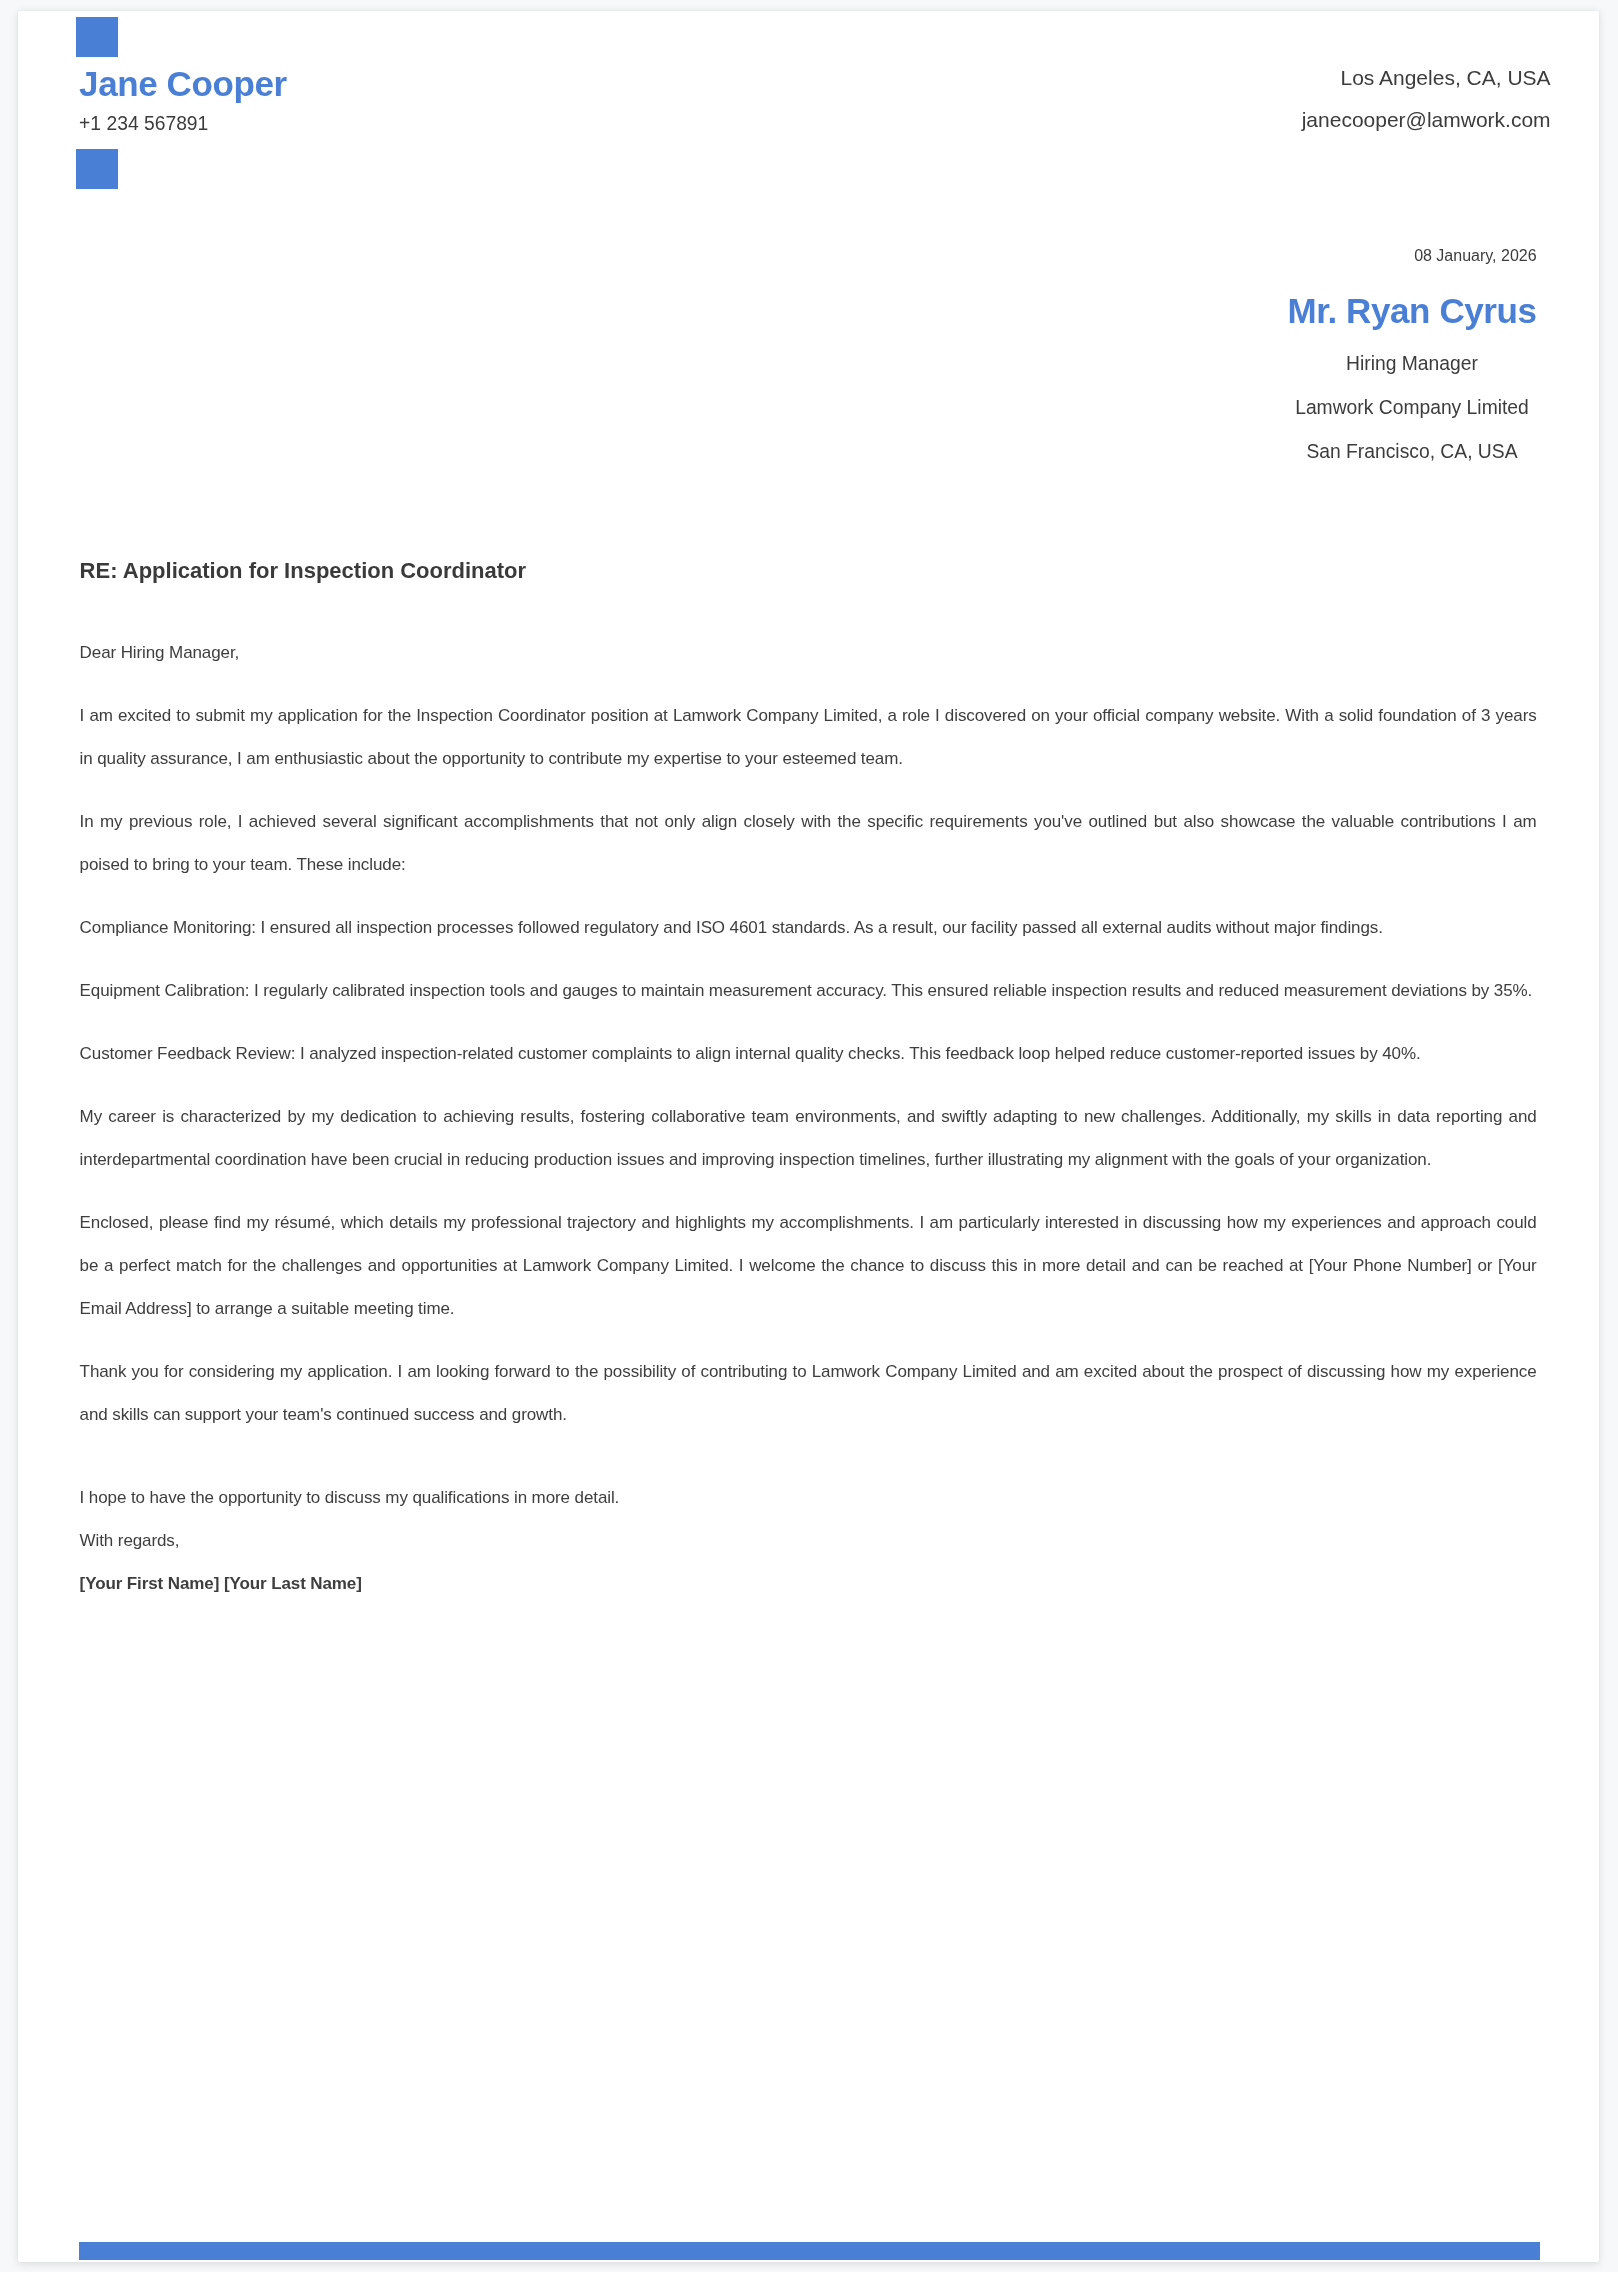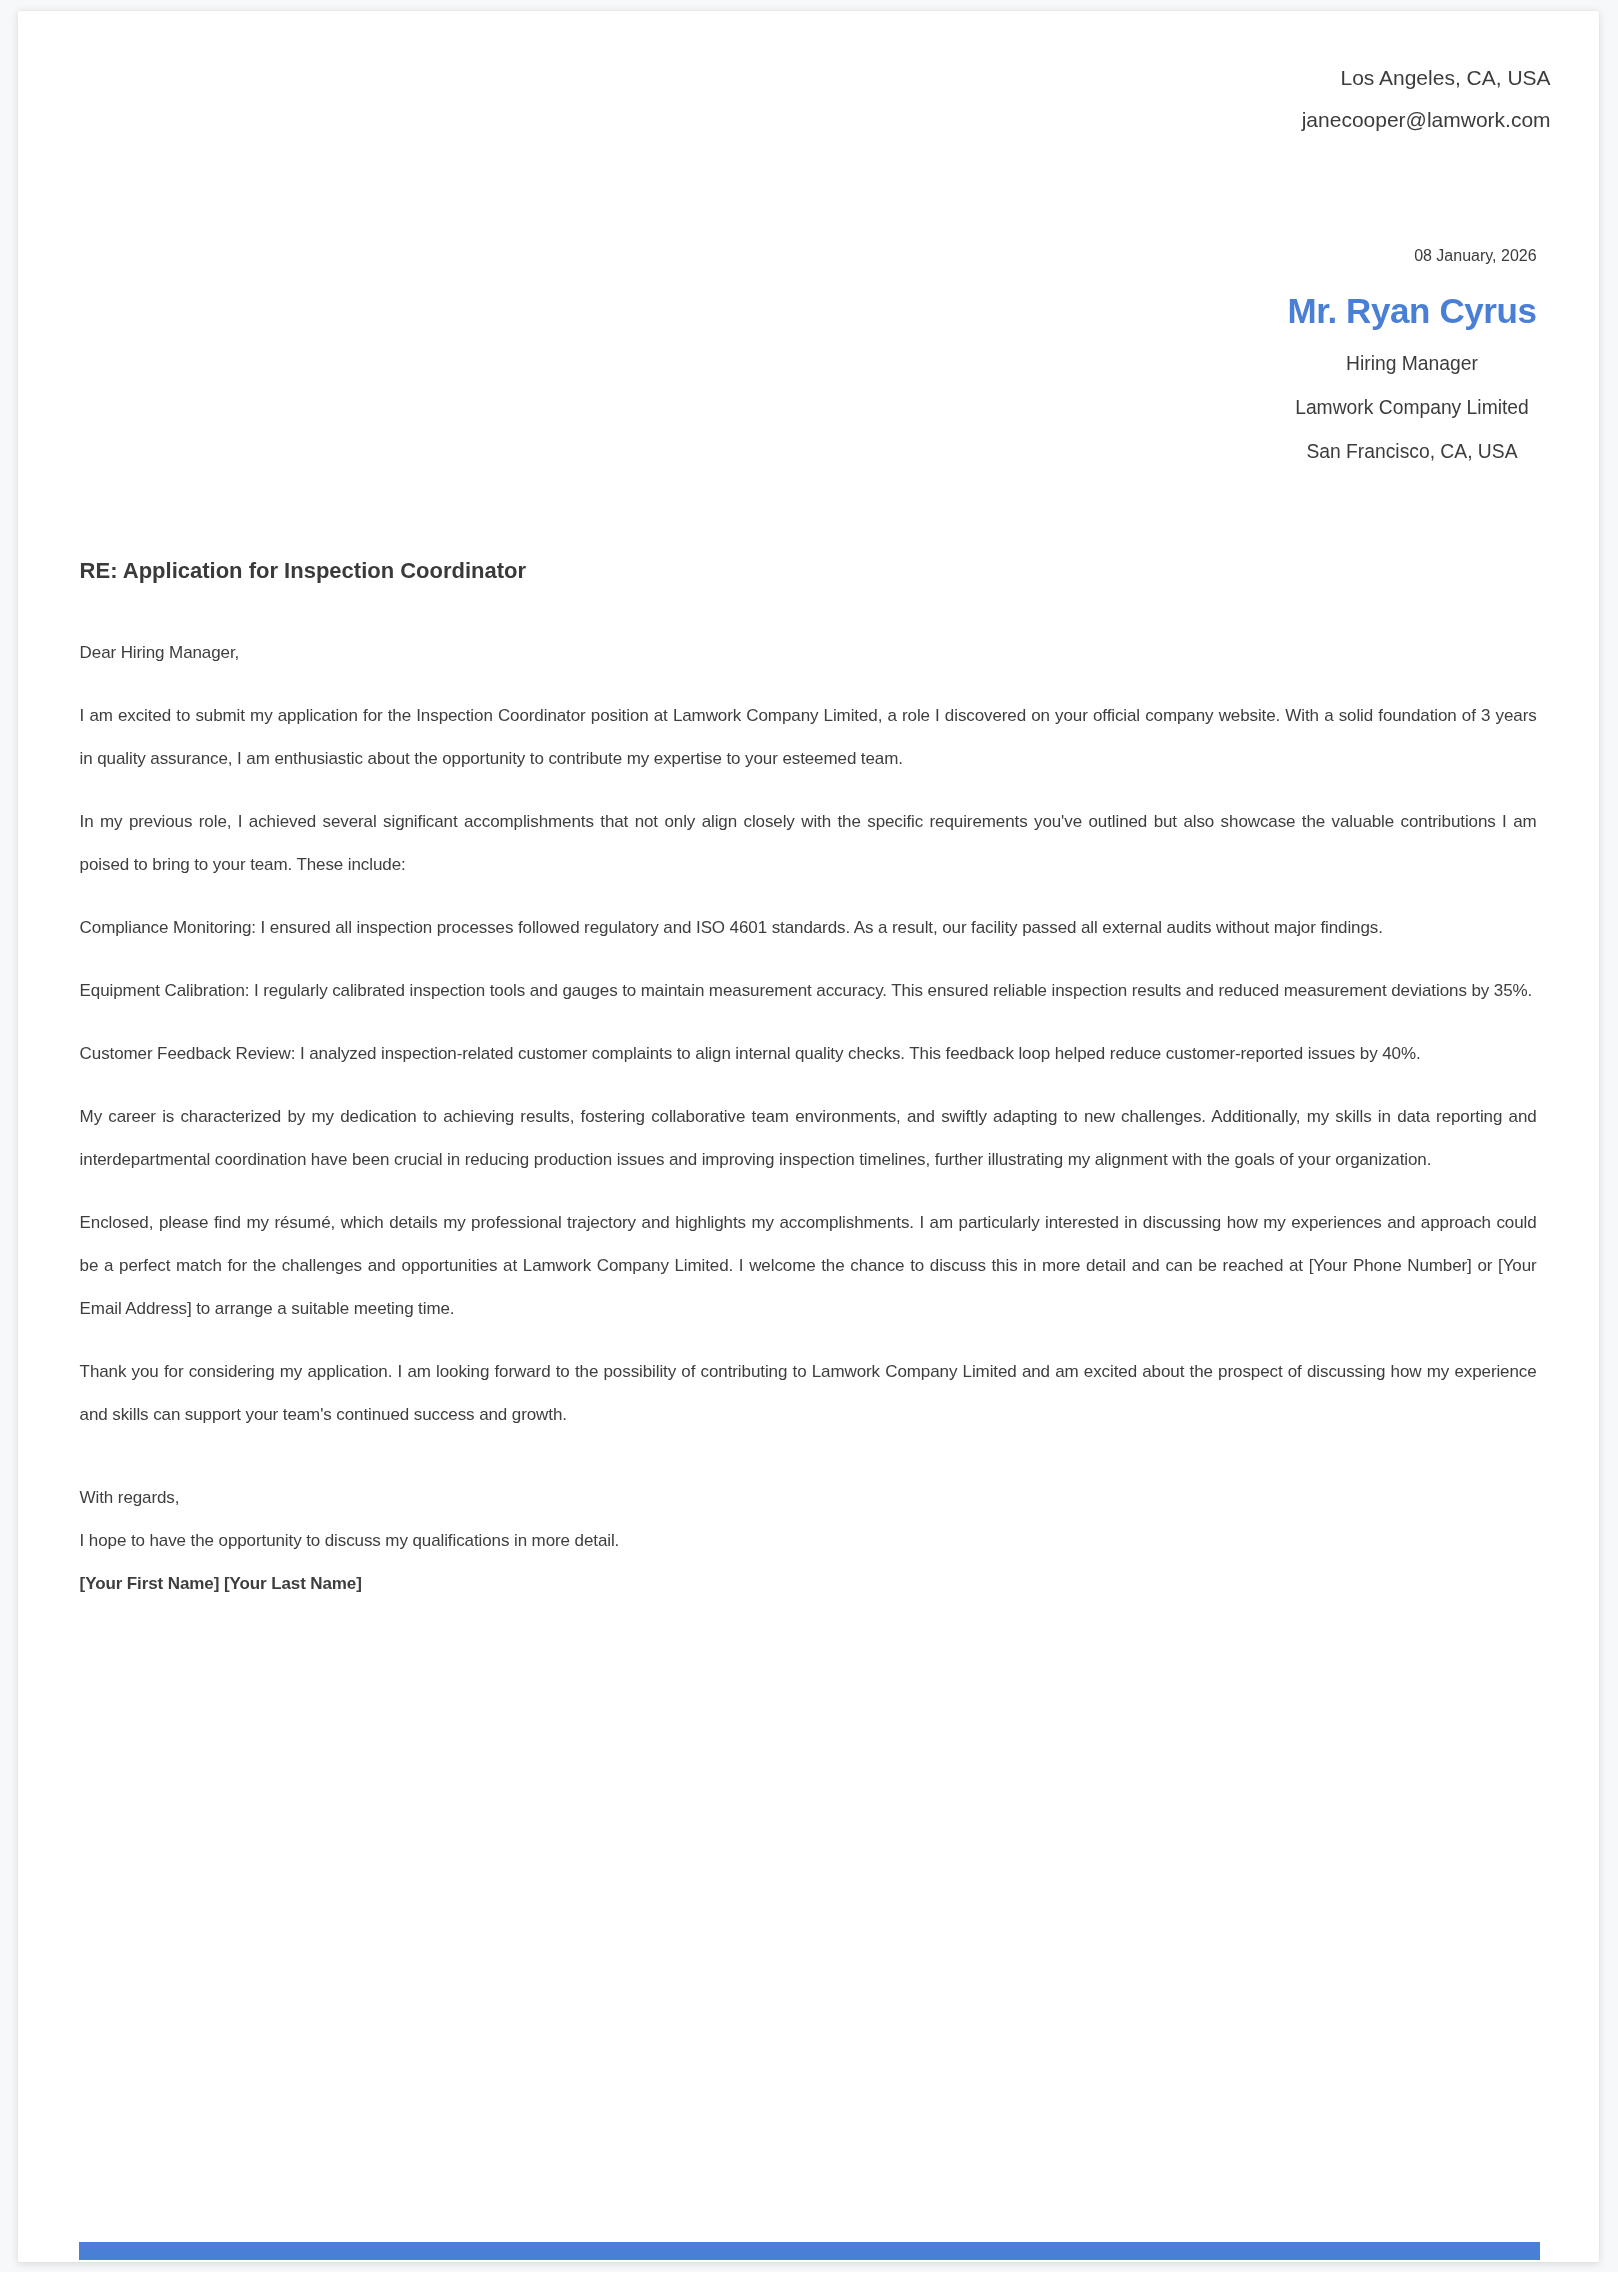--- a/index.html
+++ b/index.html
@@ -130,20 +130,26 @@
     width: 1461px;
     height: 17.6px;
     background: #4a7fd6;
   }
 </style>
 </head>
 <body>
 
 <div class="page">
 
+  <div class="header-left">
+    <div class="sq"></div>
+    <h1 class="sender-name">Jane Cooper</h1>
+    <div class="sender-phone">+1 234 567891</div>
+    <div class="sq sq2"></div>
+  </div>
 
   <div class="header-right">
     <div>Los Angeles, CA, USA</div>
     <div>janecooper@lamwork.com</div>
   </div>
 
   <div class="letter-date">08 January, 2026</div>
 
   <div class="recipient">
     <h2 class="recipient-name">Mr. Ryan Cyrus</h2>
@@ -160,22 +166,22 @@
     <p class="salutation">Dear Hiring Manager,</p>
     <p>I am excited to submit my application for the Inspection Coordinator position at Lamwork Company Limited, a role I discovered on your official company website. With a solid foundation of 3 years in quality assurance, I am enthusiastic about the opportunity to contribute my expertise to your esteemed team.</p>
     <p>In my previous role, I achieved several significant accomplishments that not only align closely with the specific requirements you've outlined but also showcase the valuable contributions I am poised to bring to your team. These include:</p>
     <p>Compliance Monitoring: I ensured all inspection processes followed regulatory and ISO 4601 standards. As a result, our facility passed all external audits without major findings.</p>
     <p>Equipment Calibration: I regularly calibrated inspection tools and gauges to maintain measurement accuracy. This ensured reliable inspection results and reduced measurement deviations by 35%.</p>
     <p>Customer Feedback Review: I analyzed inspection-related customer complaints to align internal quality checks. This feedback loop helped reduce customer-reported issues by 40%.</p>
     <p>My career is characterized by my dedication to achieving results, fostering collaborative team environments, and swiftly adapting to new challenges. Additionally, my skills in data reporting and interdepartmental coordination have been crucial in reducing production issues and improving inspection timelines, further illustrating my alignment with the goals of your organization.</p>
     <p>Enclosed, please find my résumé, which details my professional trajectory and highlights my accomplishments. I am particularly interested in discussing how my experiences and approach could be a perfect match for the challenges and opportunities at Lamwork Company Limited. I welcome the chance to discuss this in more detail and can be reached at [Your Phone Number] or [Your Email Address] to arrange a suitable meeting time.</p>
     <p>Thank you for considering my application. I am looking forward to the possibility of contributing to Lamwork Company Limited and am excited about the prospect of discussing how my experience and skills can support your team's continued success and growth.</p>
     <div class="closing">
+      <p>I hope to have the opportunity to discuss my qualifications in more detail.</p>
       <p>With regards,</p>
-      <p>I hope to have the opportunity to discuss my qualifications in more detail.</p>
     </div>
     <p class="signature">[Your First Name] [Your Last Name]</p>
   </div>
 
   <div class="footer-bar"></div>
 
 </div>
 
 
 </body></html>

